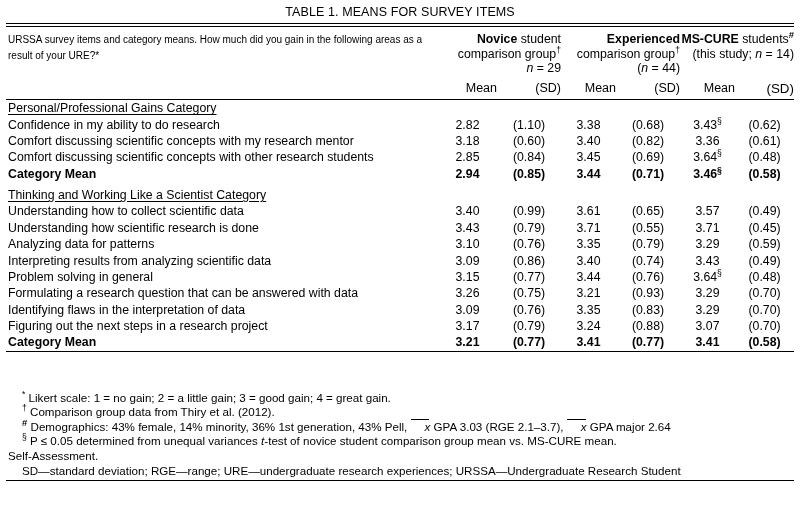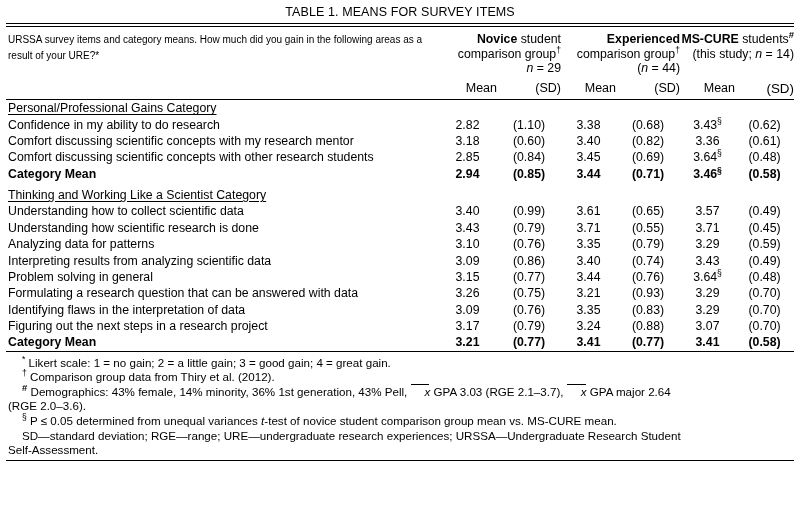--- a/index.html
+++ b/index.html
@@ -111,20 +111,21 @@
     font-size: 9.5px;
     vertical-align: super;
     line-height: 0;
     font-weight: bold;
   }
 
   .notes {
     padding: 4px 4px 2px 2px;
     font-size: 11.6px;
     line-height: 14.6px;
+    margin-top: 35px;
   }
   .note {
     margin: 0;
     padding: 0 0 0 0;
     text-indent: 14px;
   }
   .note.cont { text-indent: 0; }
   .note sup { font-size: 8.6px; vertical-align: super; line-height: 0; }
   .note sup.hashn { font-size: 9.5px; font-weight: bold; vertical-align: super; line-height: 0; }
   .xbar { position: relative; display: inline-block; font-style: italic; }
@@ -344,21 +345,20 @@
 
     </tbody>
   </table>
 
   <div class="rule-thin"></div>
 
   <div class="notes">
     <p class="note"><sup>*</sup> <span>Likert scale: 1 = no gain; 2 = a little gain; 3 = good gain; 4 = great gain.</span></p>
     <p class="note"><sup>†</sup> <span>Comparison group data from Thiry et al. (2012).</span></p>
     <p class="note"><sup class="hashn">#</sup> <span>Demographics: 43% female, 14% minority, 36% 1st generation, 43% Pell, </span><span class="xbar">x</span><span> GPA 3.03 (RGE 2.1–3.7), </span><span class="xbar">x</span><span> GPA major 2.64</span></p>
-    <p class="note cont">(RGE 2.0–3.6).</p>
     <p class="note"><sup>§</sup> <span>P ≤ 0.05 determined from unequal variances </span><i>t</i><span>-test of novice student comparison group mean vs. MS-CURE mean.</span></p>
+    <p class="note cont">Self-Assessment.</p>
     <p class="note">SD—standard deviation; RGE—range; URE—undergraduate research experiences; URSSA—Undergraduate Research Student</p>
-    <p class="note cont">Self-Assessment.</p>
   </div>
 
   <div class="rule-bottom"></div>
 
 </div>
 
 </body></html>

